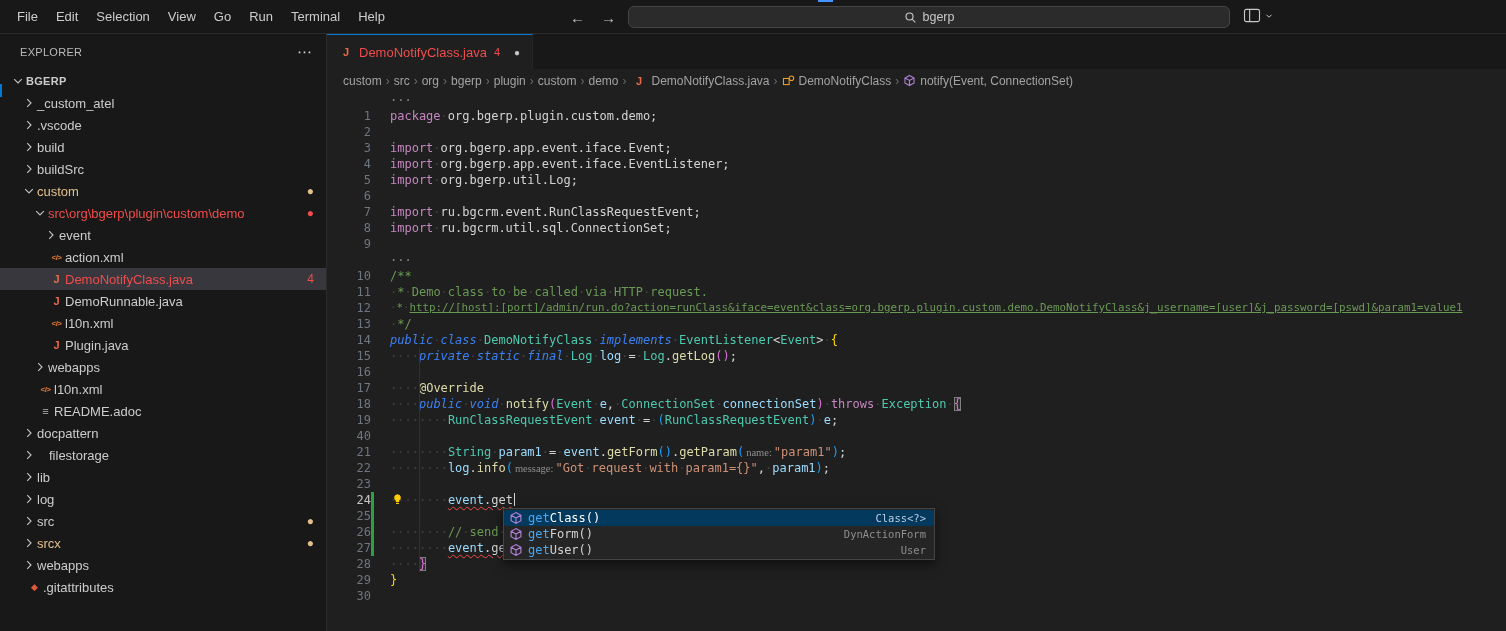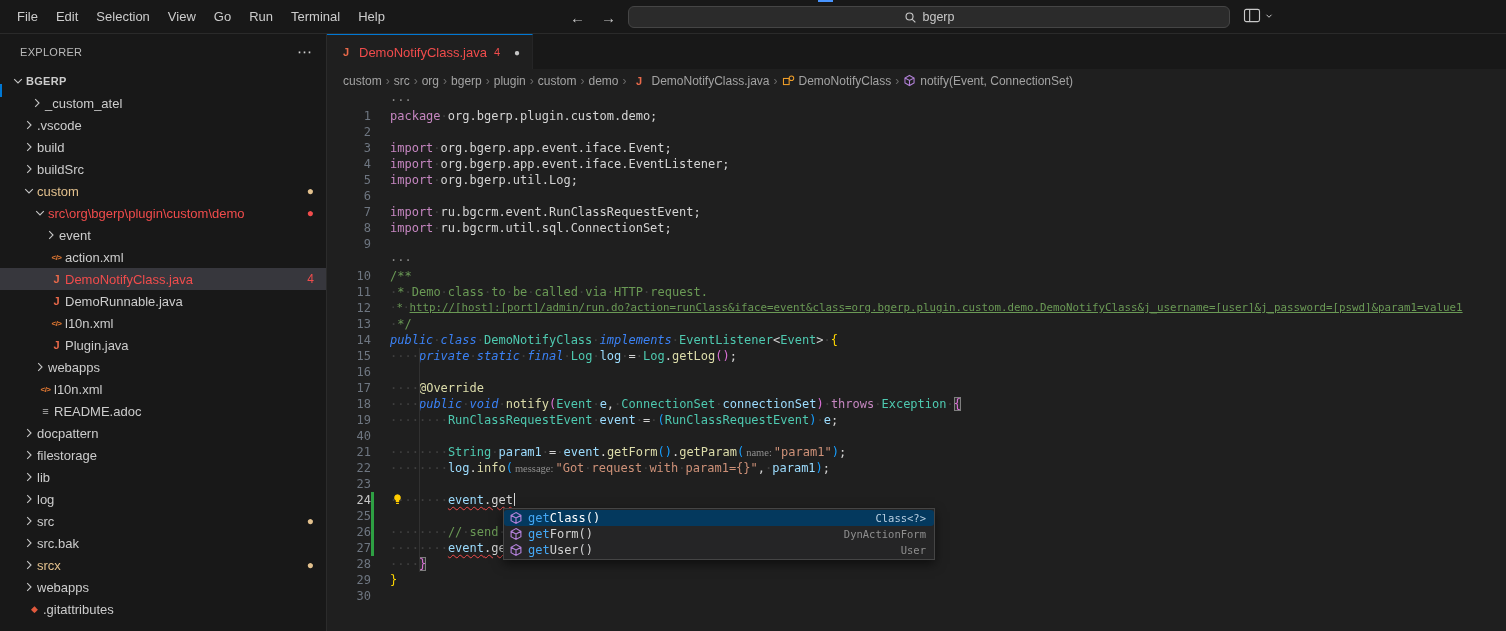--- a/index.html
+++ b/index.html
@@ -131,21 +131,21 @@
     </div>
     <div id="tree">
         <div class="trow root" style="padding-left: 10px;">
           <span class="chev">
             <svg width="16" height="16" viewBox="0 0 16 16">
               <path d="M4.2 6.2l3.8 3.8 3.8-3.8" fill="none" stroke="#c5c5c5" stroke-width="1.1"></path>
             </svg>
           </span>
           <span class="tlabel">BGERP</span>
         </div>
-        <div class="trow" style="padding-left: 21px; margin-left: 8px;">
+        <div class="trow" style="padding-left: 21px;">
           <span class="chev">
             <svg width="16" height="16" viewBox="0 0 16 16">
               <path d="M6.2 4.2L10 8l-3.8 3.8" fill="none" stroke="#c5c5c5" stroke-width="1.1"></path>
             </svg>
           </span>
           <span class="tlabel">_custom_atel</span>
         </div>
         <div class="trow" style="padding-left: 21px;">
           <span class="chev">
             <svg width="16" height="16" viewBox="0 0 16 16">
@@ -241,21 +241,21 @@
           <span class="tlabel">README.adoc</span>
         </div>
         <div class="trow" style="padding-left: 21px;">
           <span class="chev">
             <svg width="16" height="16" viewBox="0 0 16 16">
               <path d="M6.2 4.2L10 8l-3.8 3.8" fill="none" stroke="#c5c5c5" stroke-width="1.1"></path>
             </svg>
           </span>
           <span class="tlabel">docpattern</span>
         </div>
-        <div class="trow" style="padding-left: 21px;">
+        <div class="trow" style="padding-left: 21px; gap: 12px;">
           <span class="chev">
             <svg width="16" height="16" viewBox="0 0 16 16">
               <path d="M6.2 4.2L10 8l-3.8 3.8" fill="none" stroke="#c5c5c5" stroke-width="1.1"></path>
             </svg>
           </span>
           <span class="tlabel">filestorage</span>
         </div>
         <div class="trow" style="padding-left: 21px;">
           <span class="chev">
             <svg width="16" height="16" viewBox="0 0 16 16">
@@ -273,28 +273,20 @@
           <span class="tlabel">log</span>
         </div>
         <div class="trow" style="padding-left: 21px;">
           <span class="chev">
             <svg width="16" height="16" viewBox="0 0 16 16">
               <path d="M6.2 4.2L10 8l-3.8 3.8" fill="none" stroke="#c5c5c5" stroke-width="1.1"></path>
             </svg>
           </span>
           <span class="tlabel">src</span>
           <span class="tdot" style="color:#e2c08d">●</span>
-        </div>
-        <div class="trow" style="padding-left: 21px;">
-          <span class="chev">
-            <svg width="16" height="16" viewBox="0 0 16 16">
-              <path d="M6.2 4.2L10 8l-3.8 3.8" fill="none" stroke="#c5c5c5" stroke-width="1.1"></path>
-            </svg>
-          </span>
-          <span class="tlabel">src.bak</span>
         </div>
         <div class="trow" style="padding-left: 21px;">
           <span class="chev">
             <svg width="16" height="16" viewBox="0 0 16 16">
               <path d="M6.2 4.2L10 8l-3.8 3.8" fill="none" stroke="#c5c5c5" stroke-width="1.1"></path>
             </svg>
           </span>
           <span class="tlabel t-mod">srcx</span>
           <span class="tdot" style="color:#e2c08d">●</span>
         </div>

